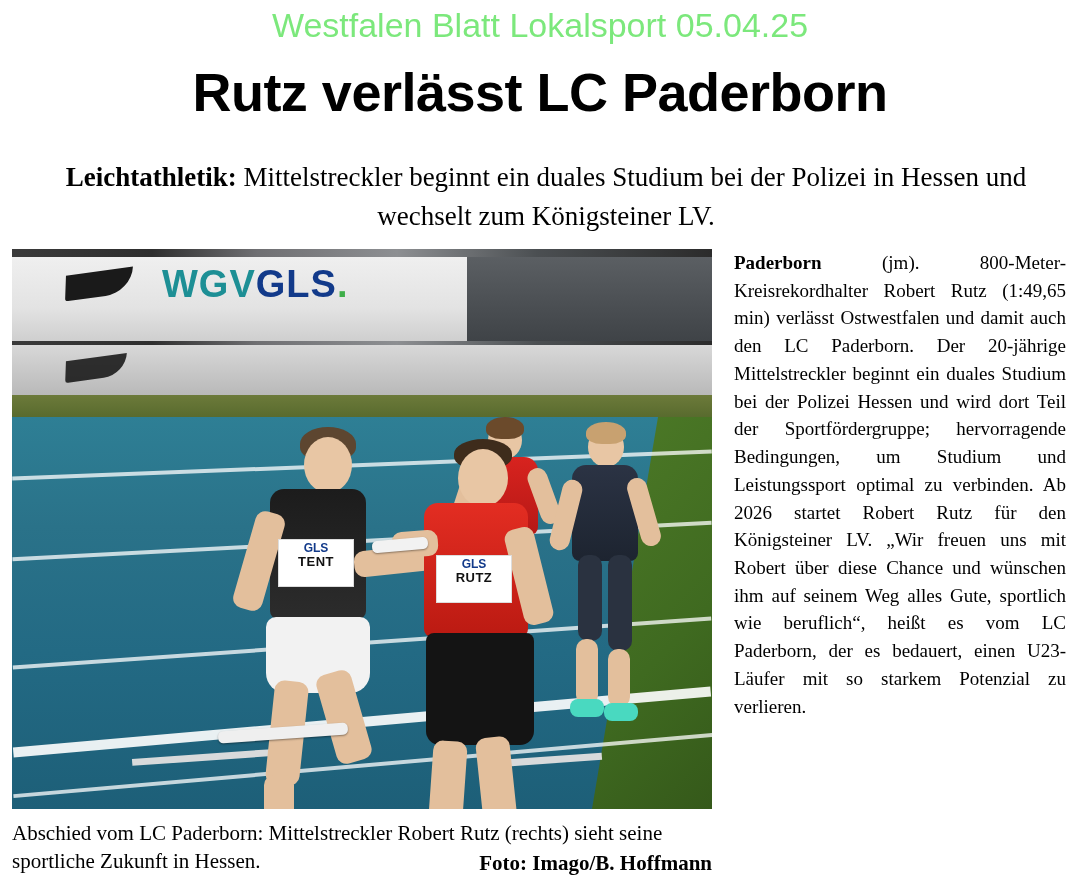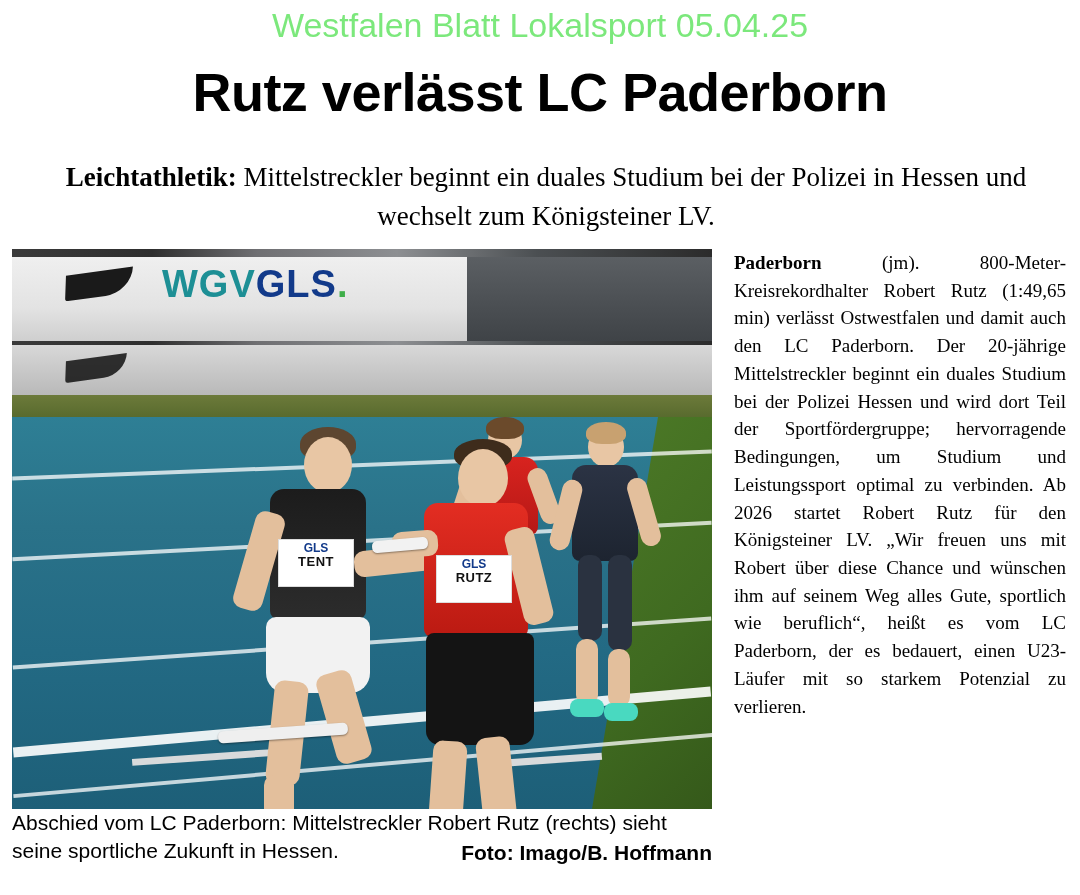--- a/index.html
+++ b/index.html
@@ -174,21 +174,22 @@
   .r-bib .bib-gls { color: #123a8a; font-size: 12px; display:block; }
   .r-bib .bib-name { font-size: 13px; display:block; letter-spacing: .5px; }
   .r-baton {
     position: absolute; width: 58px; height: 9px; background: #f2f2f2;
     border-radius: 5px; transform: rotate(-5deg);
     box-shadow: 0 1px 2px rgba(0,0,0,.4);
   }
 
   .caption {
     width: 700px;
-    font-family: Liberation Sans, sans-serif;
+    margin-top: 10px;
+    font-family: Liberation Serif, serif;
     font-size: 21px;
     line-height: 1.35;
     position: relative;
   }
   .caption .credit {
     font-size: 21px;
     font-weight: bold;
     position: absolute;
     right: 0;
     bottom: -2px;

